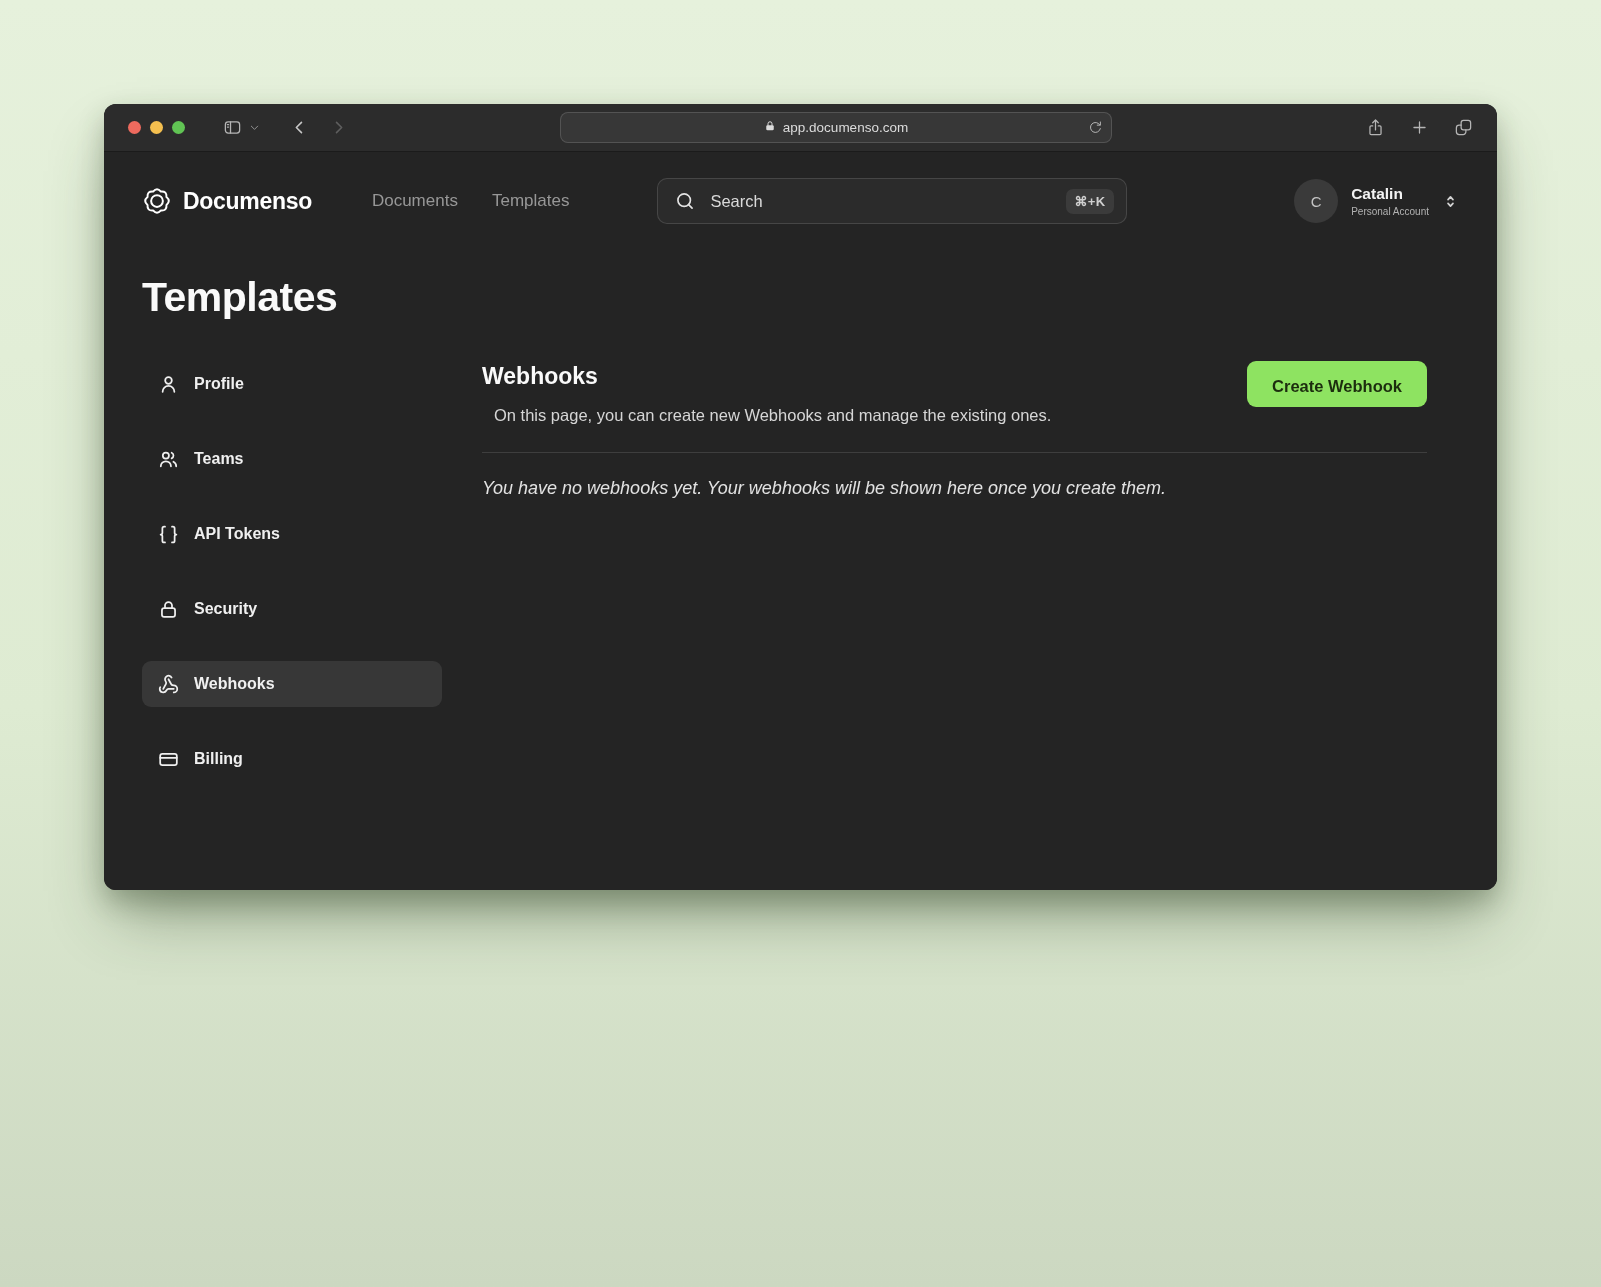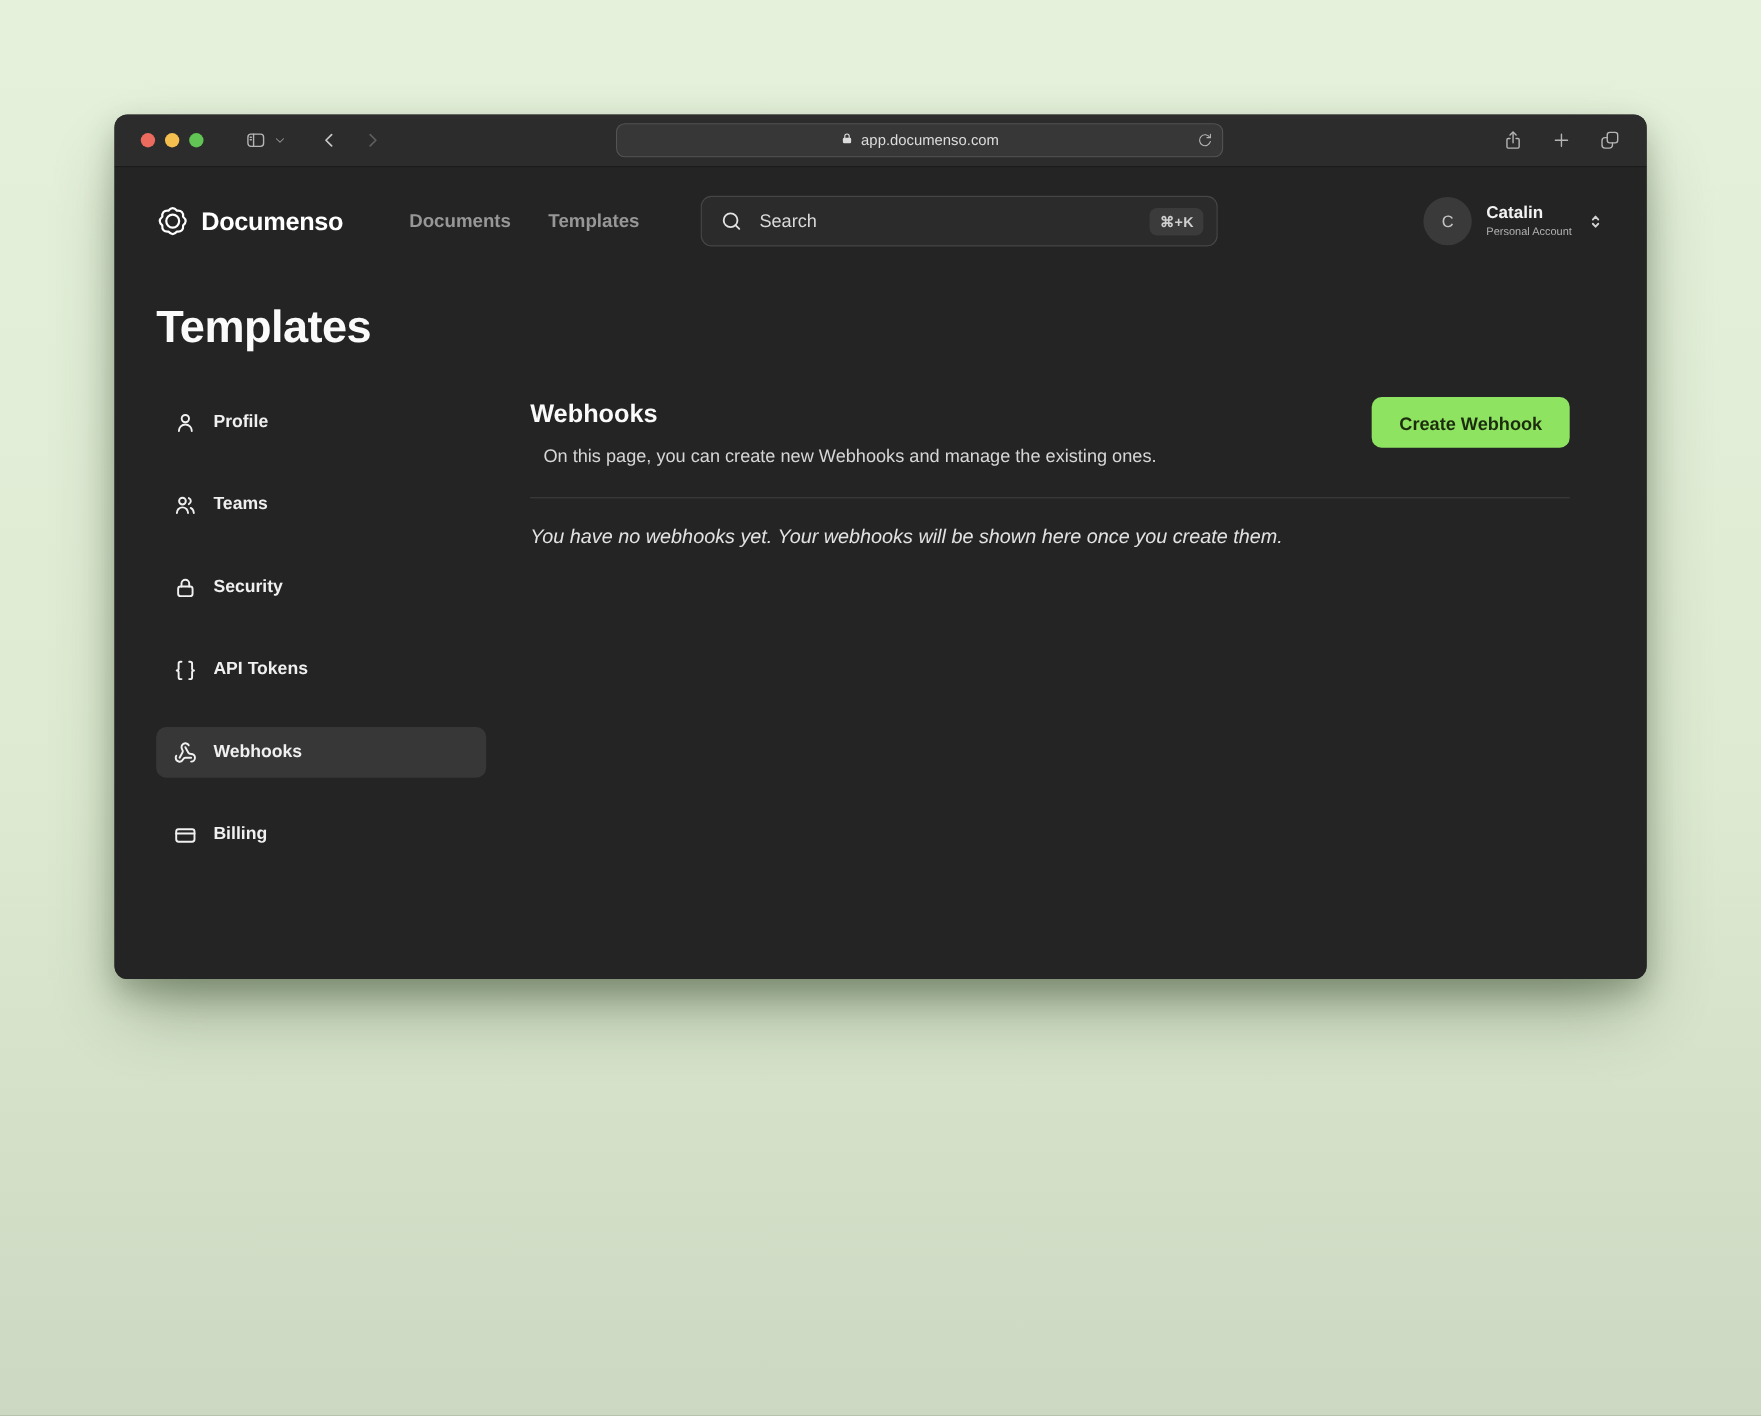--- a/index.html
+++ b/index.html
@@ -33,22 +33,22 @@
   .urlbar .reload svg { width:15px; height:15px; }
   .chrome-right { display:flex; gap:25px; margin-left:42px; color:#ababab; }
 
   
   .app { flex:1; background:#242424; padding:0 38px 38px; display:flex; flex-direction:column; }
   .app-header { display:flex; align-items:center; padding-top:26px; }
   .brand { display:flex; align-items:center; gap:11px; color:#ffffff; font-size:23px;
            font-weight:700; letter-spacing:-.3px; cursor:pointer; }
   .brand svg { width:30px; height:30px; }
   .nav { display:flex; gap:34px; margin-left:60px; }
-  .nav a { color:#979797; font-size:17px; font-weight:700; text-decoration:none; }
-  .searchbar { width:470px; height:46px; margin-left:56px; border-radius:10px;
+  .nav a { color:#979797; font-size:17px; font-weight:400; text-decoration:none; }
+  .searchbar { width:470px; height:46px; margin-left:88px; border-radius:10px;
                border:1px solid rgba(255,255,255,.13); background:rgba(255,255,255,.035);
                display:flex; align-items:center; gap:13px; padding:0 12px 0 17px; }
   .searchbar .sicon { color:#e3e3e3; display:flex; }
   .searchbar .sicon svg { width:20px; height:20px; }
   .searchbar input { flex:1; background:transparent; border:none; outline:none;
                      color:#ededed; font-size:16.5px; font-family:inherit; }
   .searchbar input::placeholder { color:#dadada; opacity:1; }
   .kbd { background:#3b3b3b; color:#cfcfcf; font-size:13px; font-weight:600;
          padding:5px 9px; border-radius:7px; letter-spacing:.3px; }
   .account { margin-left:auto; display:flex; align-items:center; gap:13px; cursor:pointer; }
@@ -218,34 +218,34 @@
                   <path d="M3.2 19.8a5.8 5.8 0 0 1 11.6 0"></path>
                   <path d="M15.6 4.3a3.5 3.5 0 0 1 0 6.4"></path>
                   <path d="M17.6 14.6a5.8 5.8 0 0 1 3.2 5.2"></path>
                 </svg>
             </span>
             <span>Teams</span>
           </div>
           <div class="side-item">
             <span class="sidicon">
               <svg class="icon" viewBox="0 0 24 24">
+                  <path d="M8 3H7a2 2 0 0 0-2 2v5a2 2 0 0 1-2 2 2 2 0 0 1 2 2v5c0 1.1.9 2 2 2h1"></path>
+                  <path d="M16 21h1a2 2 0 0 0 2-2v-5c0-1.1.9-2 2-2a2 2 0 0 1-2-2V5a2 2 0 0 0-2-2h-1"></path>
+                </svg>
+            </span>
+            <span>API Tokens</span>
+          </div>
+          <div class="side-item">
+            <span class="sidicon">
+              <svg class="icon" viewBox="0 0 24 24">
                   <rect x="4.5" y="10.5" width="15" height="10" rx="2.5"></rect>
                   <path d="M8 10.5V7.5a4 4 0 0 1 8 0v3"></path>
                 </svg>
             </span>
             <span>Security</span>
-          </div>
-          <div class="side-item">
-            <span class="sidicon">
-              <svg class="icon" viewBox="0 0 24 24">
-                  <path d="M8 3H7a2 2 0 0 0-2 2v5a2 2 0 0 1-2 2 2 2 0 0 1 2 2v5c0 1.1.9 2 2 2h1"></path>
-                  <path d="M16 21h1a2 2 0 0 0 2-2v-5c0-1.1.9-2 2-2a2 2 0 0 1-2-2V5a2 2 0 0 0-2-2h-1"></path>
-                </svg>
-            </span>
-            <span>API Tokens</span>
           </div>
           <div class="side-item active">
             <span class="sidicon">
               <svg class="icon" viewBox="0 0 24 24">
                   <path d="M18 16.98h-5.99c-1.1 0-1.95.94-2.48 1.9A4 4 0 0 1 2 17c.01-.7.2-1.4.57-2"></path>
                   <path d="m6 17 3.13-5.78c.53-.97.1-2.18-.5-3.1a4 4 0 1 1 6.89-4.06"></path>
                   <path d="m12 6 3.13 5.73C15.66 12.7 16.9 13 18 13a4 4 0 0 1 0 8"></path>
                 </svg>
             </span>
             <span>Webhooks</span>

